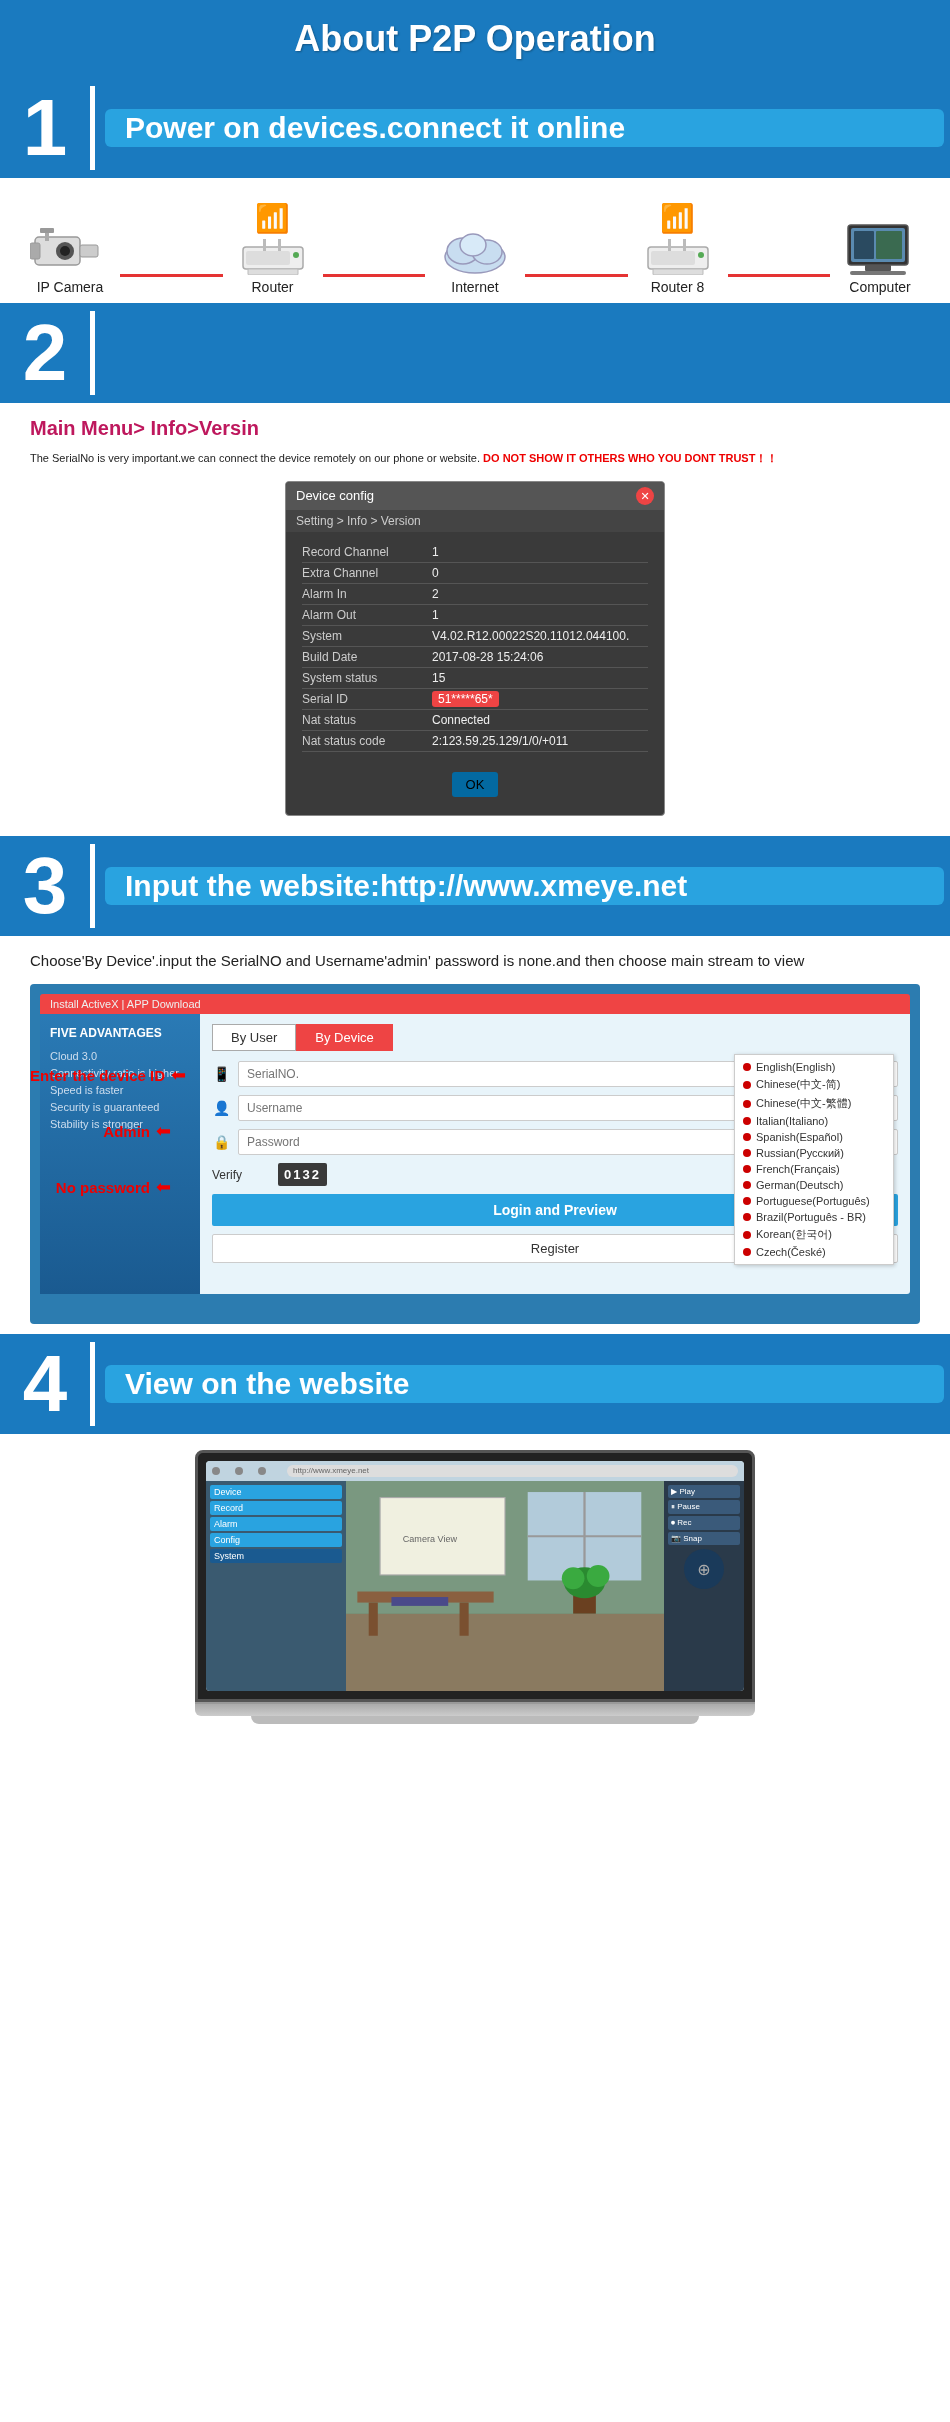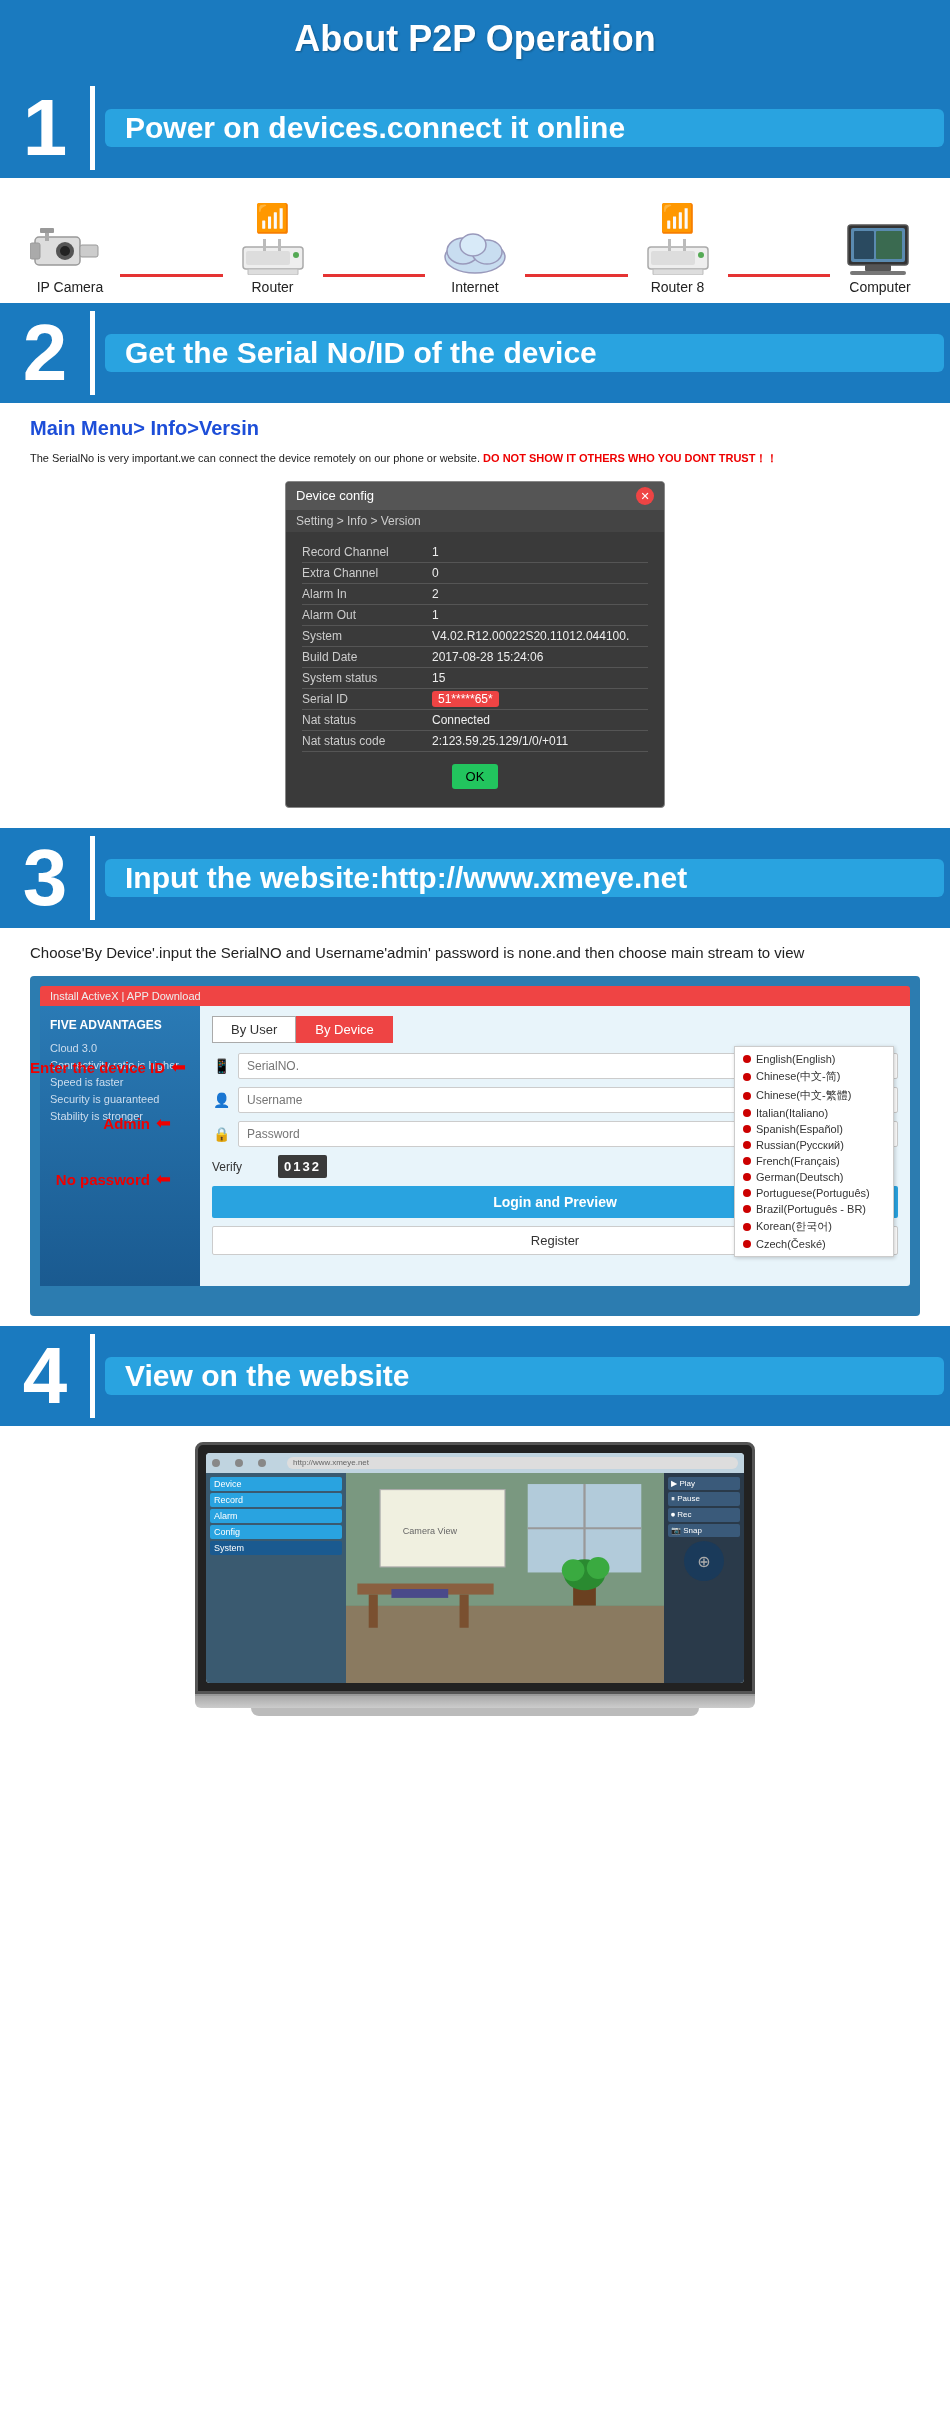--- a/index.html
+++ b/index.html
@@ -59,21 +59,21 @@
       font-size: 30px;
       font-weight: bold;
     }
 
     
     .step2-content {
       padding: 14px 30px 10px 30px;
       background: #fff;
     }
     .main-menu-label {
-      color: #1d4ed8;
+      color: #be185d;
       font-size: 20px;
       font-weight: bold;
       margin-bottom: 10px;
     }
     .serial-desc {
       font-size: 11px;
       color: #222;
       margin-bottom: 14px;
       line-height: 1.5;
     }
@@ -136,22 +136,22 @@
       flex: 1;
     }
     .serial-highlight {
       background: #e44;
       color: #fff;
       padding: 1px 6px;
       border-radius: 3px;
     }
     .dialog-ok-btn {
       display: block;
-      margin: 12px auto 4px auto;
-      background: #22c55e;
+      margin: 20px auto 4px auto;
+      background: #0369a1;
       color: #000;
       border: none;
       padding: 5px 14px;
       border-radius: 3px;
       font-size: 13px;
       cursor: pointer;
     }
 
     
     .step3-content {
@@ -547,23 +547,20 @@
         <rect x="10" y="48" width="56" height="4" rx="2" fill="#777"></rect>
       </svg>
     </div>
     <span class="net-label">Computer</span>
   </div>
 </div>
 
 <div class="step-banner">
   <div class="step-number">2</div>
   <div class="step-divider"></div>
-  <div class="step-text-banner">
-    <span>Get the Serial No/ID of the device</span>
-  </div>
 </div>
 
 <div class="step2-content">
   <div class="main-menu-label">Main Menu&gt; Info&gt;Versin</div>
   <div class="serial-desc">
     <span>The SerialNo is very important.we can connect the device remotely on our phone or website.</span>
     <span class="warning">DO NOT SHOW IT OTHERS WHO YOU DONT TRUST！！</span>
   </div>
 
   <div class="device-dialog">

